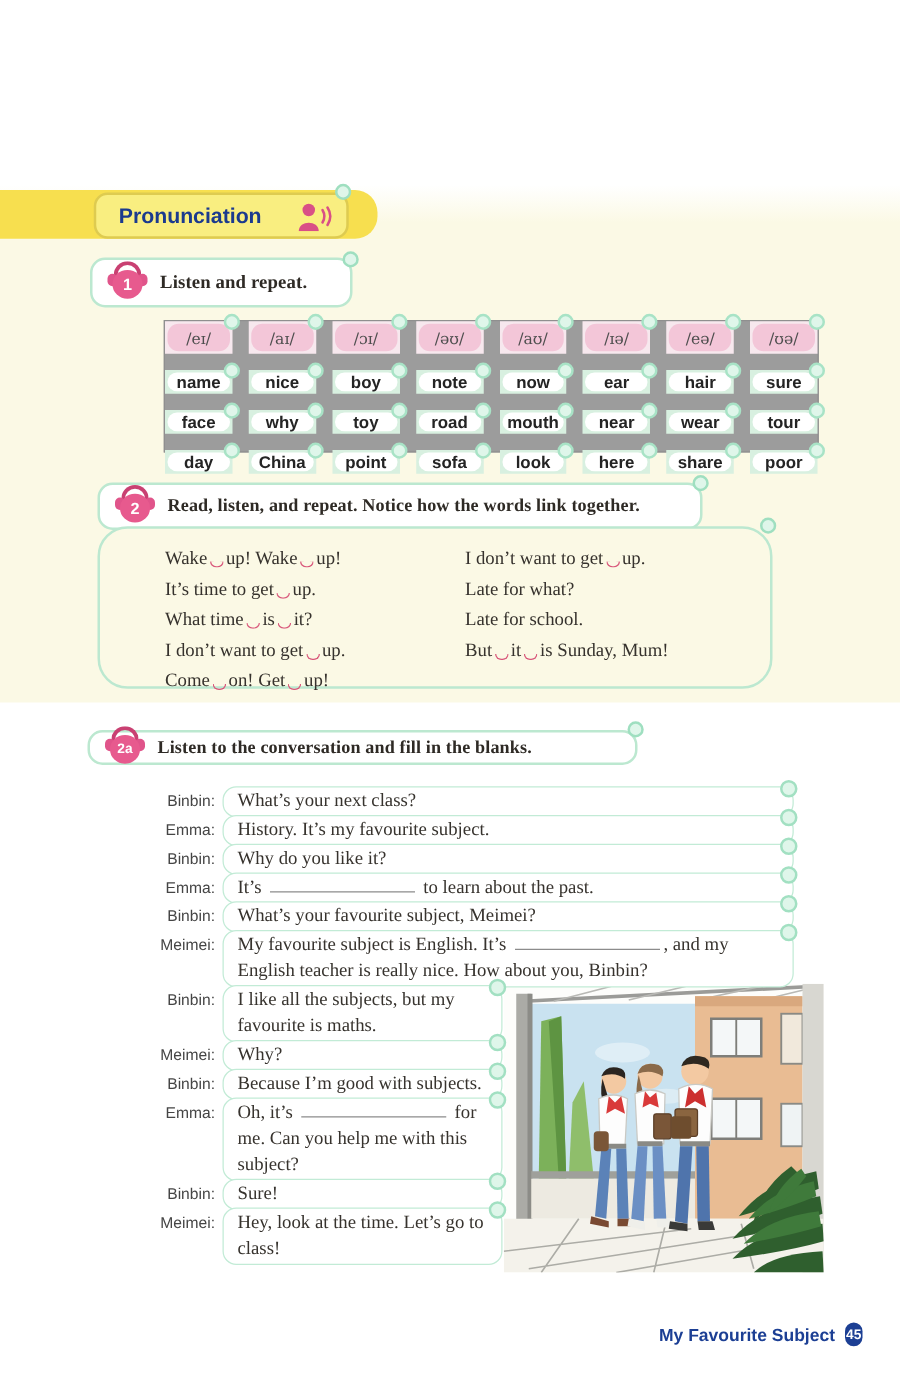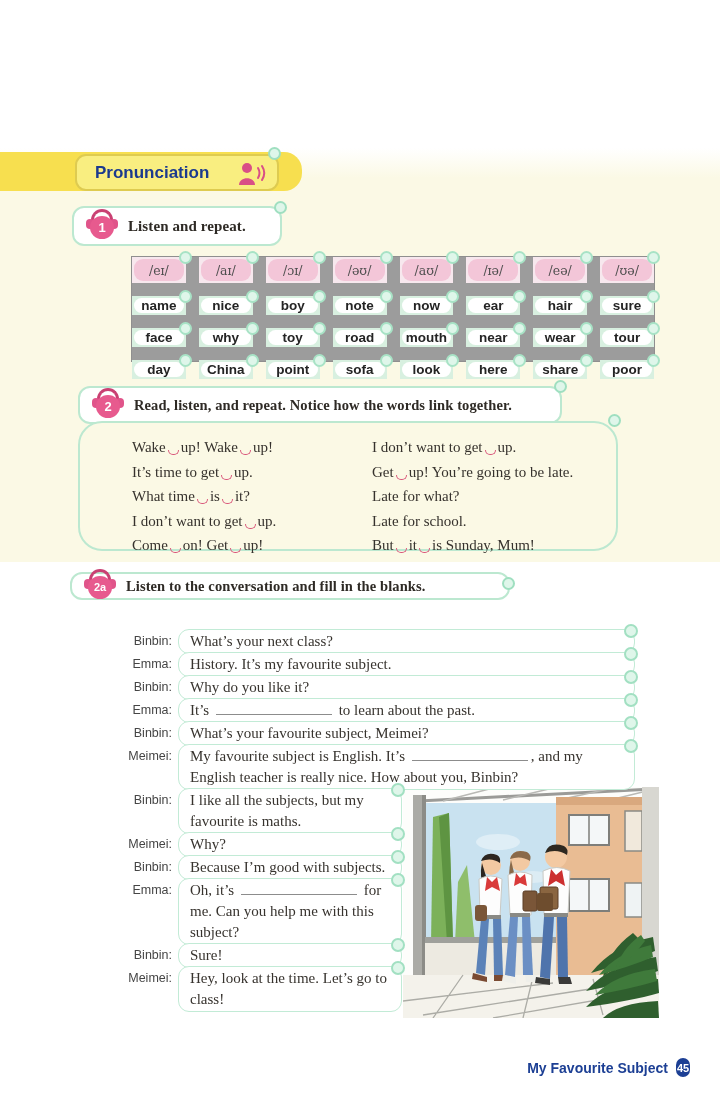--- a/index.html
+++ b/index.html
@@ -238,29 +238,28 @@
   <div class="chant">
     <div class="col left">
       <div>Wake<span class="arc"></span>up! Wake<span class="arc"></span>up!</div>
       <div>It’s time to get<span class="arc"></span>up.</div>
       <div>What time<span class="arc"></span>is<span class="arc"></span>it?</div>
       <div>I don’t want to get<span class="arc"></span>up.</div>
       <div>Come<span class="arc"></span>on! Get<span class="arc"></span>up!</div>
     </div>
     <div class="col">
       <div>I don’t want to get<span class="arc"></span>up.</div>
-      <div>Get<span class="arc"></span>up! You’re going to be late.</div>
       <div>Late for what?</div>
       <div>Late for school.</div>
       <div>But<span class="arc"></span>it<span class="arc"></span>is Sunday, Mum!</div>
     </div>
   </div>
   <div class="hdl" style="left:608px; top:414px;"></div>
 
-  <div class="panel hdr" style="left:70px; top:572px; width:440px; height:28px;">
+  <div class="panel hdr" style="left:70px; top:584px; width:440px; height:28px;">
     <div class="icon-num">
       <div class="band"></div>
         <div class="pad-l"></div>
         <div class="pad-r"></div>
       <div class="bub-n" style="font-size:11px;">2a</div>
     </div>
     <span class="hdr-title">Listen to the conversation and fill in the blanks.</span>
   </div>
   <div class="hdl" style="left:502px; top:577px;"></div>
 

